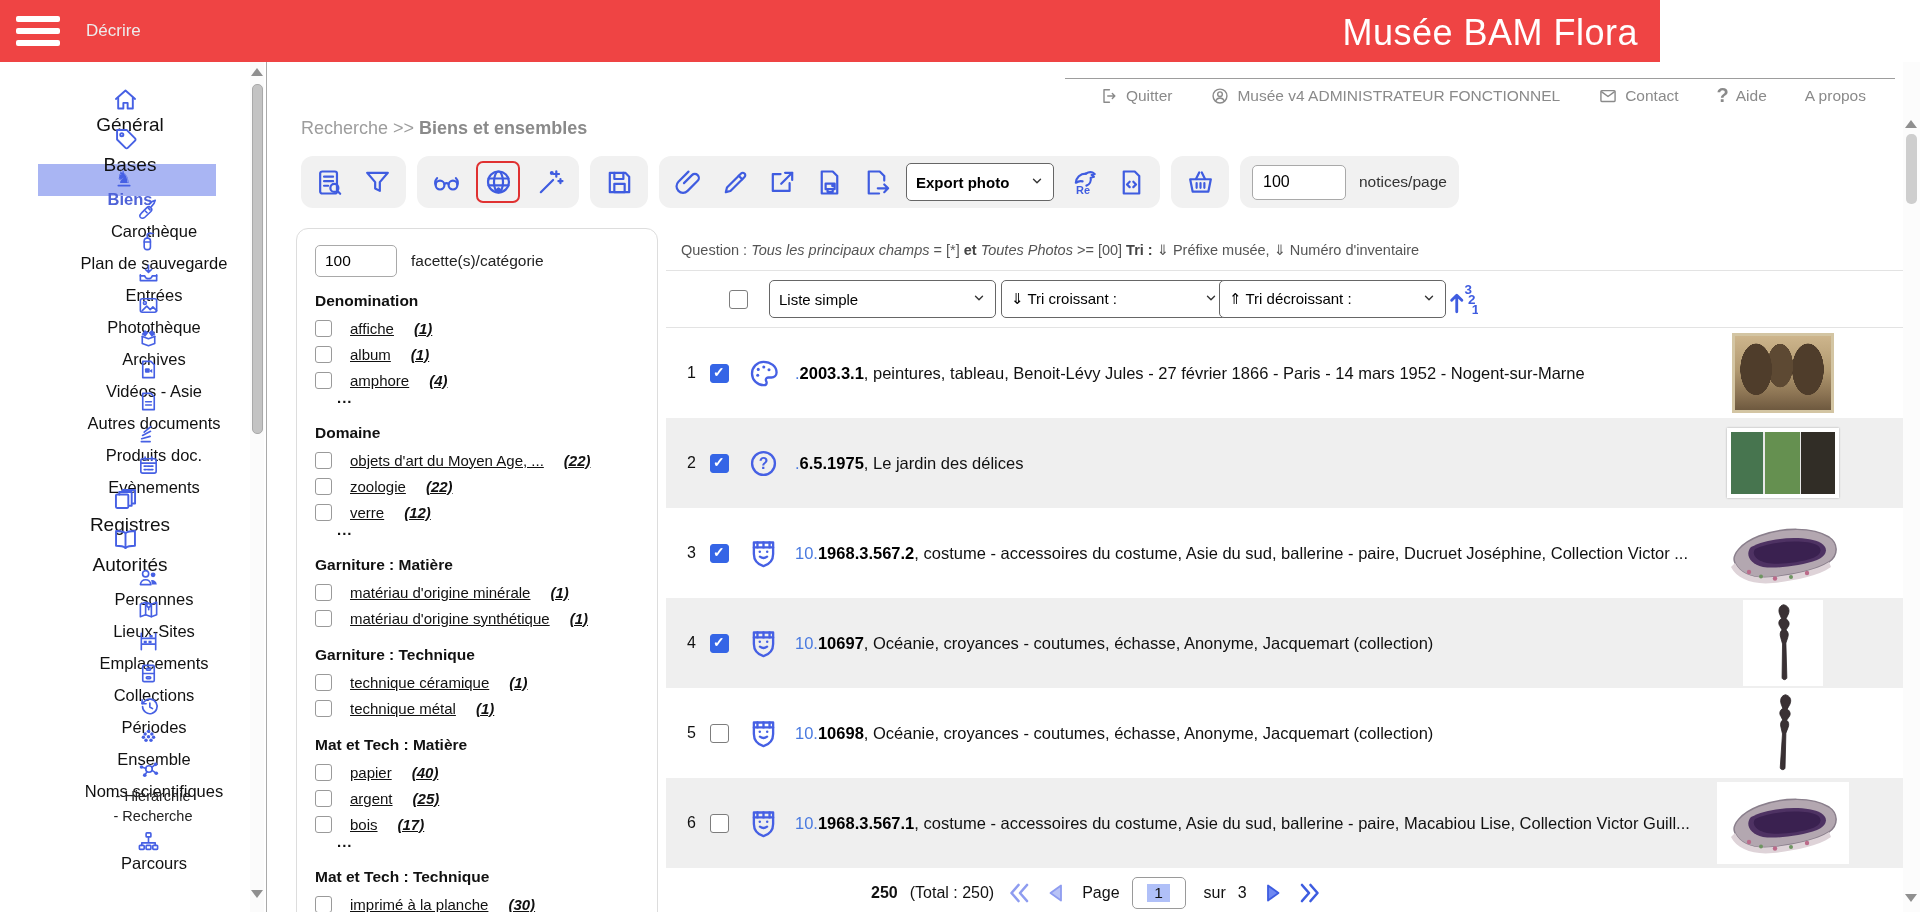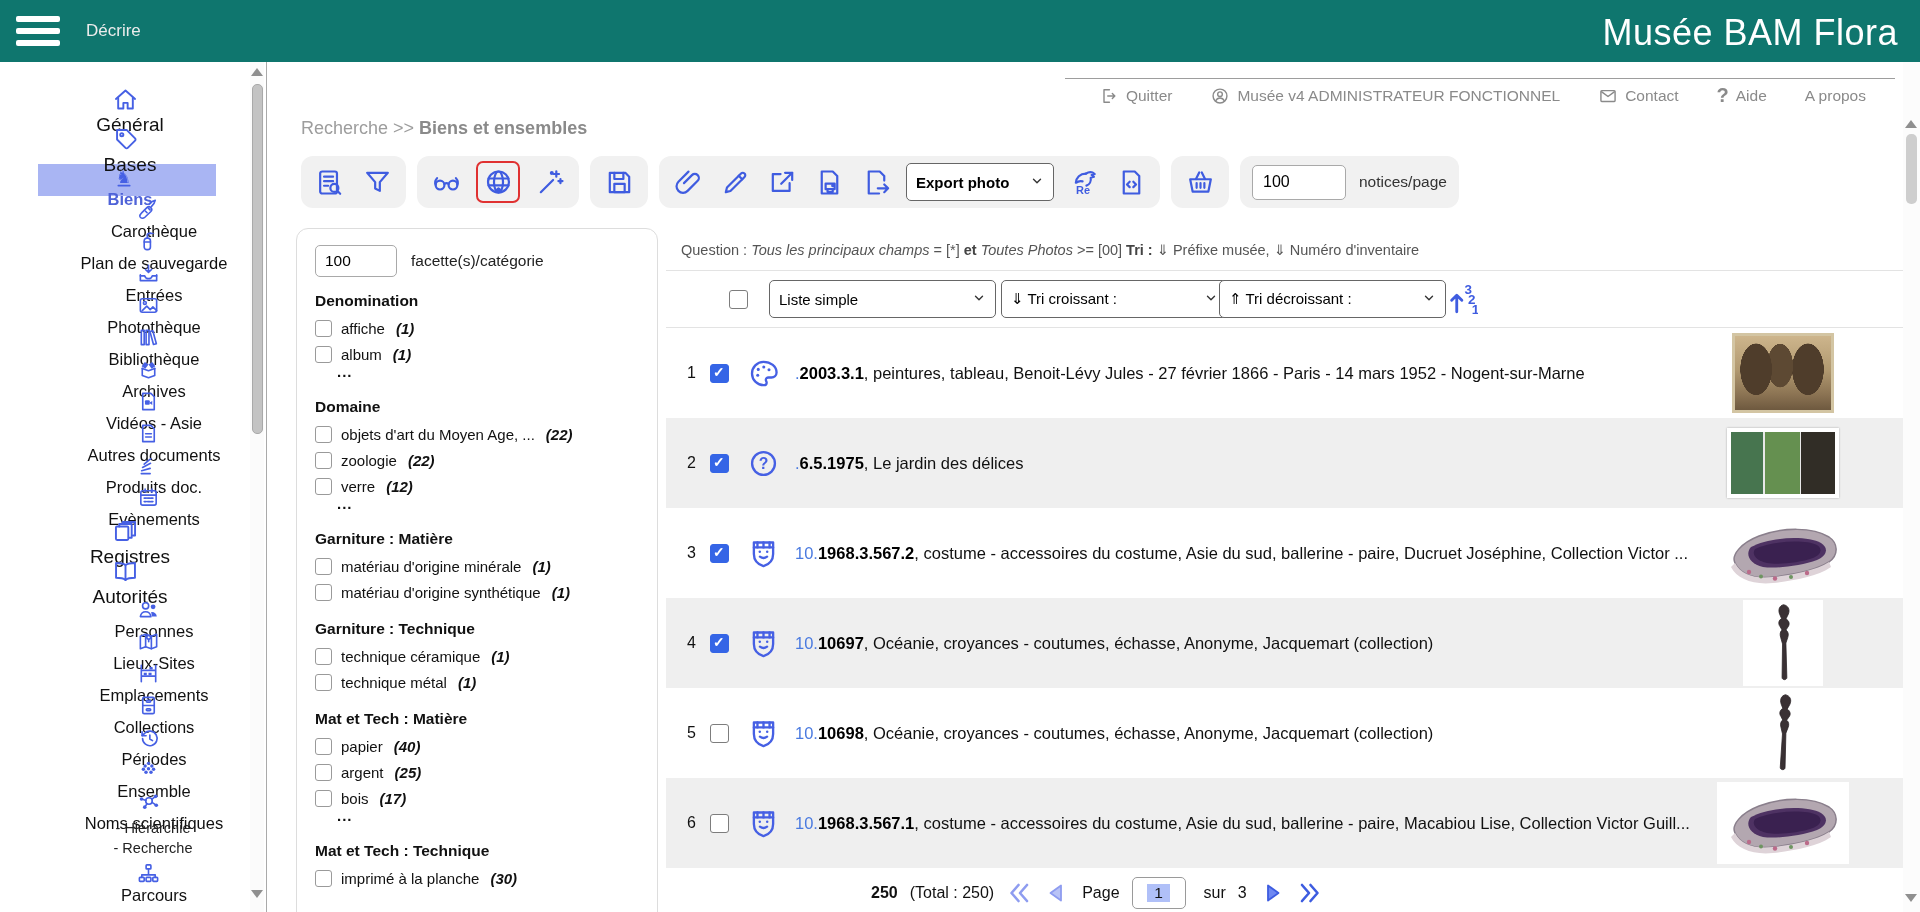--- a/index.html
+++ b/index.html
@@ -1,19 +1,19 @@
 <!DOCTYPE html>
 <html><head>
 <meta charset="utf-8">
 <style>
   html,body{margin:0;padding:0;width:1920px;height:912px;overflow:hidden;
     font-family:"Liberation Sans",sans-serif;background:#fff;color:#111;}
   .abs{position:absolute;}
   
-  .topbar{position:absolute;left:0;top:0;width:1920px;height:62px;background:#0f766e;
+  .topbar{position:absolute;left:0;top:0;width:1660px;height:62px;background:#ef4444;
     display:flex;align-items:center;}
   .hamburger{width:44px;height:30px;margin-left:16px;display:flex;flex-direction:column;
     justify-content:space-between;cursor:pointer;}
   .hamburger span{display:block;height:6px;background:#fff;border-radius:2px;}
   .app-label{color:#ececec;font-size:17px;margin-left:26px;}
   .brand{position:absolute;right:22px;top:12px;color:#fff;font-size:36px;font-weight:normal;
     letter-spacing:.5px;}
   
   .sidebar{position:absolute;left:0;top:62px;width:266px;height:850px;background:#fff;
     border-right:1px solid #aaa;}
@@ -62,21 +62,21 @@
     padding:0 10px;font-family:inherit;}
   .tlabel{font-size:15.5px;color:#333;margin-left:0;}
   
   .facets{position:absolute;left:30px;top:166px;width:362px;height:800px;background:#fff;
     border:1px solid #ddd;border-radius:12px;box-sizing:border-box;padding:16px 18px;}
   .facet-countrow{display:flex;align-items:center;gap:14px;margin-bottom:14px;}
   .facet-countrow input{width:62px;height:30px;border:1px solid #a9a9a9;border-radius:5px;
     font-size:15.5px;padding:0 9px;font-family:inherit;}
   .facet-countrow .lbl{font-size:15.5px;color:#222;}
   .facet-title{font-weight:bold;font-size:15.5px;margin:15px 0 5px;}
-  .facet-item{display:flex;align-items:center;gap:9px;height:26px;font-size:15px;}
+  .facet-item{display:flex;align-items:center;gap:18px;height:26px;font-size:15px;text-decoration:underline;}
   .fcb{width:15px;height:15px;border:1px solid #9a9a9a;border-radius:3px;background:#fff;
     flex:none;cursor:pointer;}
   .fcount{font-weight:bold;font-style:italic;margin-left:2px;}
   .facet-more{font-weight:bold;padding-left:22px;font-size:15px;height:16px;line-height:10px;
     cursor:pointer;letter-spacing:1px;}
   
   .results{position:absolute;left:400px;right:16px;top:166px;}
   .query-line{padding:14px 0 0 15px;font-size:14.5px;color:#555;}
   .query-line .it{font-style:italic;}
   .query-line .b{font-weight:bold;color:#444;}
@@ -207,29 +207,20 @@
             <rect x="3.5" y="5" width="17" height="14" rx="2"></rect>
             <circle cx="8.2" cy="9.3" r="1.5"></circle>
             <path d="M5.5 17.4l4.7-4.7 3.6 3.6 2.8-2.8 3.9 3.9"></path>
           </svg>
         </span>
         <span class="label">Photothèque</span>
       </div>
       <div class="side-item lv2">
         <span class="icon">
           <svg viewBox="0 0 24 24" fill="none" stroke="currentColor" stroke-width="1.7" stroke-linecap="round" stroke-linejoin="round">
-            <path d="M4.5 4.5h3v15h-3zM9.5 4.5h3v15h-3z"></path>
-            <path d="M13.5 5.7l3-.8 3.7 13.6-3 .8z"></path>
-          </svg>
-        </span>
-        <span class="label">Bibliothèque</span>
-      </div>
-      <div class="side-item lv2">
-        <span class="icon">
-          <svg viewBox="0 0 24 24" fill="none" stroke="currentColor" stroke-width="1.7" stroke-linecap="round" stroke-linejoin="round">
             <path d="M4.8 8.6 8.2 4.3l3.8 2.4-3.3 4.4z" fill="currentColor" stroke="none"></path>
             <path d="M19.2 8.6 15.8 4.3 12 6.7l3.3 4.4z" fill="currentColor" stroke="none"></path>
             <path d="M5.5 10.8v7.4l6.5 2.4 6.5-2.4v-7.4"></path>
             <path d="M5.5 11l6.5 2.3L18.5 11"></path>
           </svg>
         </span>
         <span class="label">Archives</span>
       </div>
       <div class="side-item lv2">
         <span class="icon">
@@ -574,20 +565,25 @@
           <div class="facet-title">Denomination</div>
           <div class="facet-item">
       <span class="fcb"></span>
       <span>affiche</span>
       <span class="fcount">(1)</span>
     </div>
           <div class="facet-item">
       <span class="fcb"></span>
       <span>album</span>
       <span class="fcount">(1)</span>
+    </div>
+          <div class="facet-item">
+      <span class="fcb"></span>
+      <span>amphore</span>
+      <span class="fcount">(4)</span>
     </div>
           <div class="facet-more">...</div>
         </div>
         <div class="facet-group">
           <div class="facet-title">Domaine</div>
           <div class="facet-item">
       <span class="fcb"></span>
       <span>objets d'art du Moyen Age, ...</span>
       <span class="fcount">(22)</span>
     </div>

